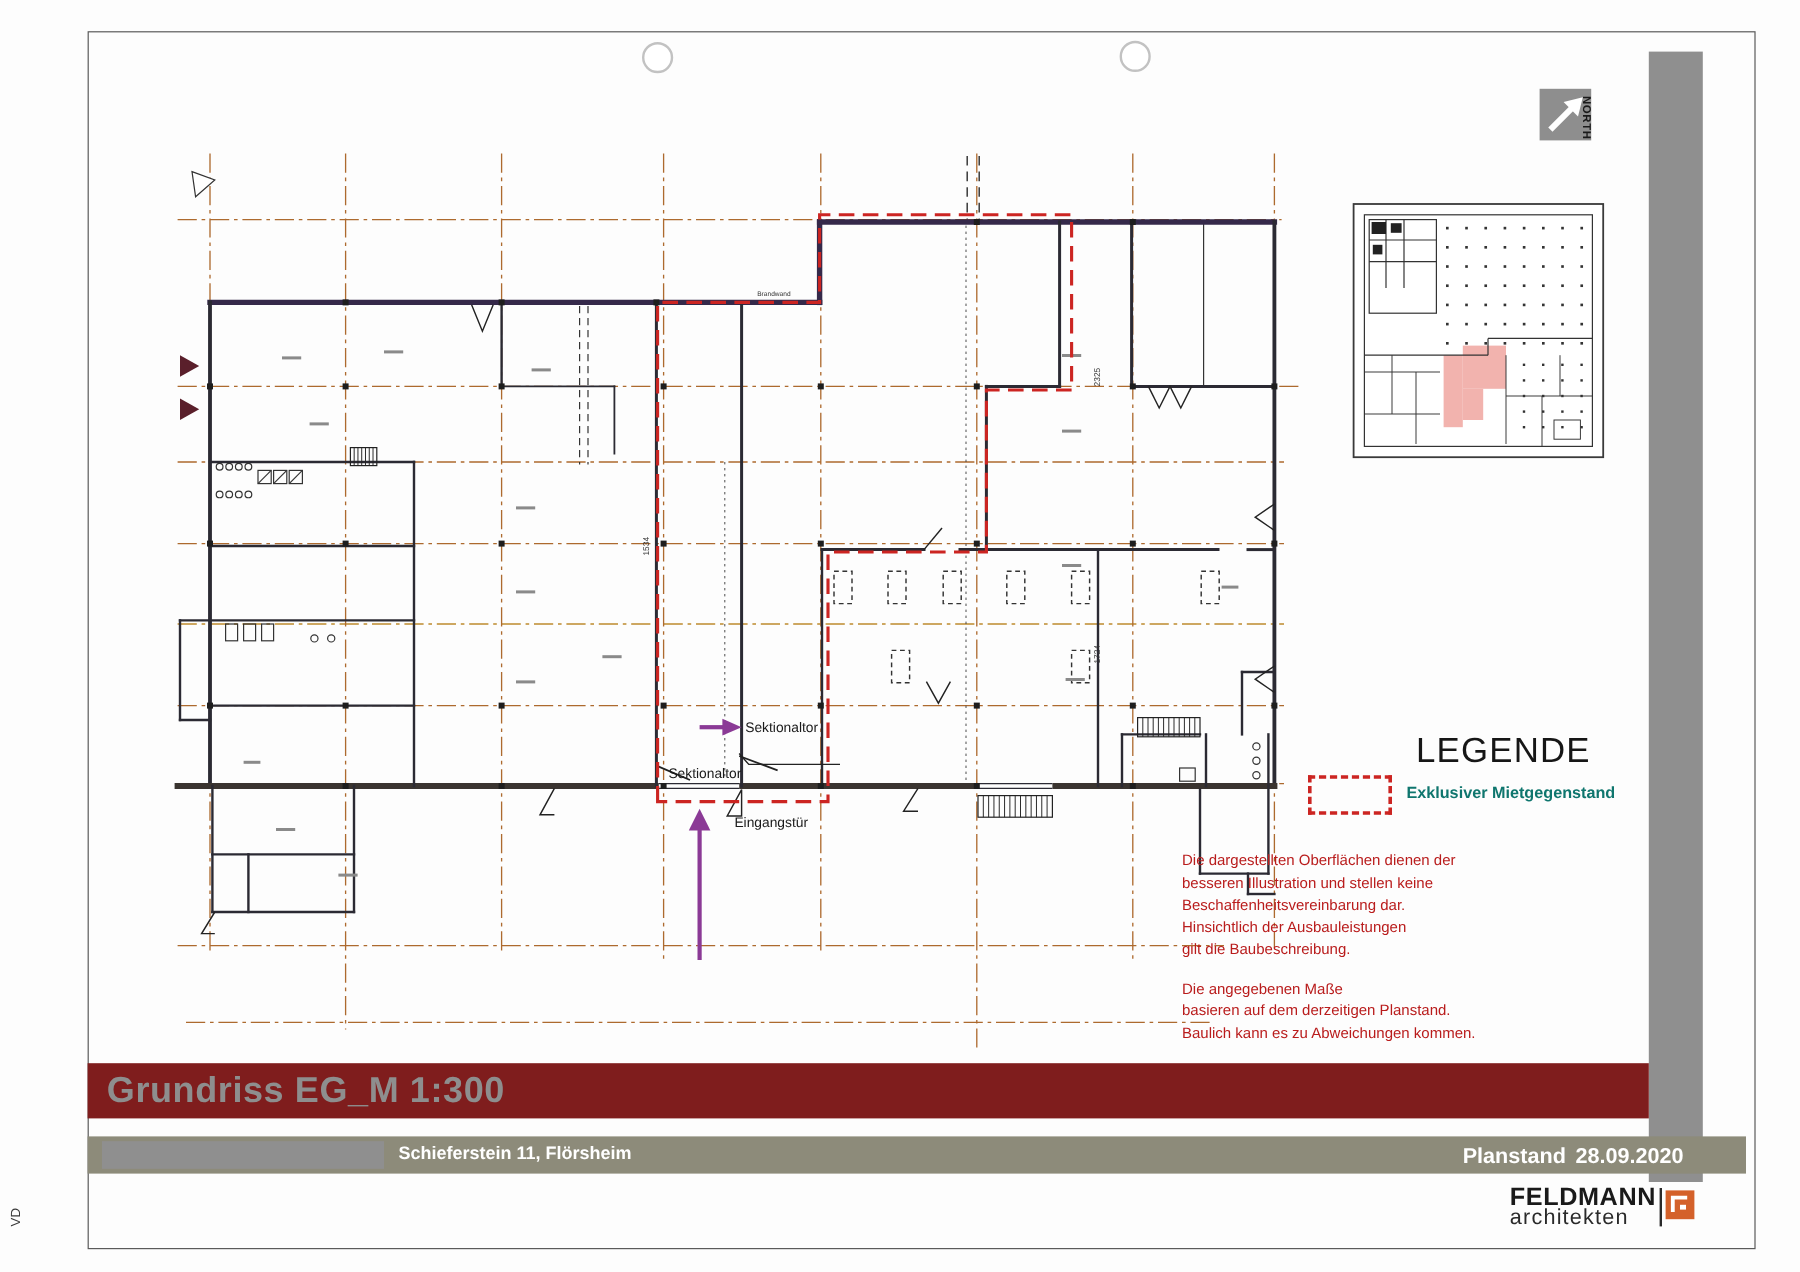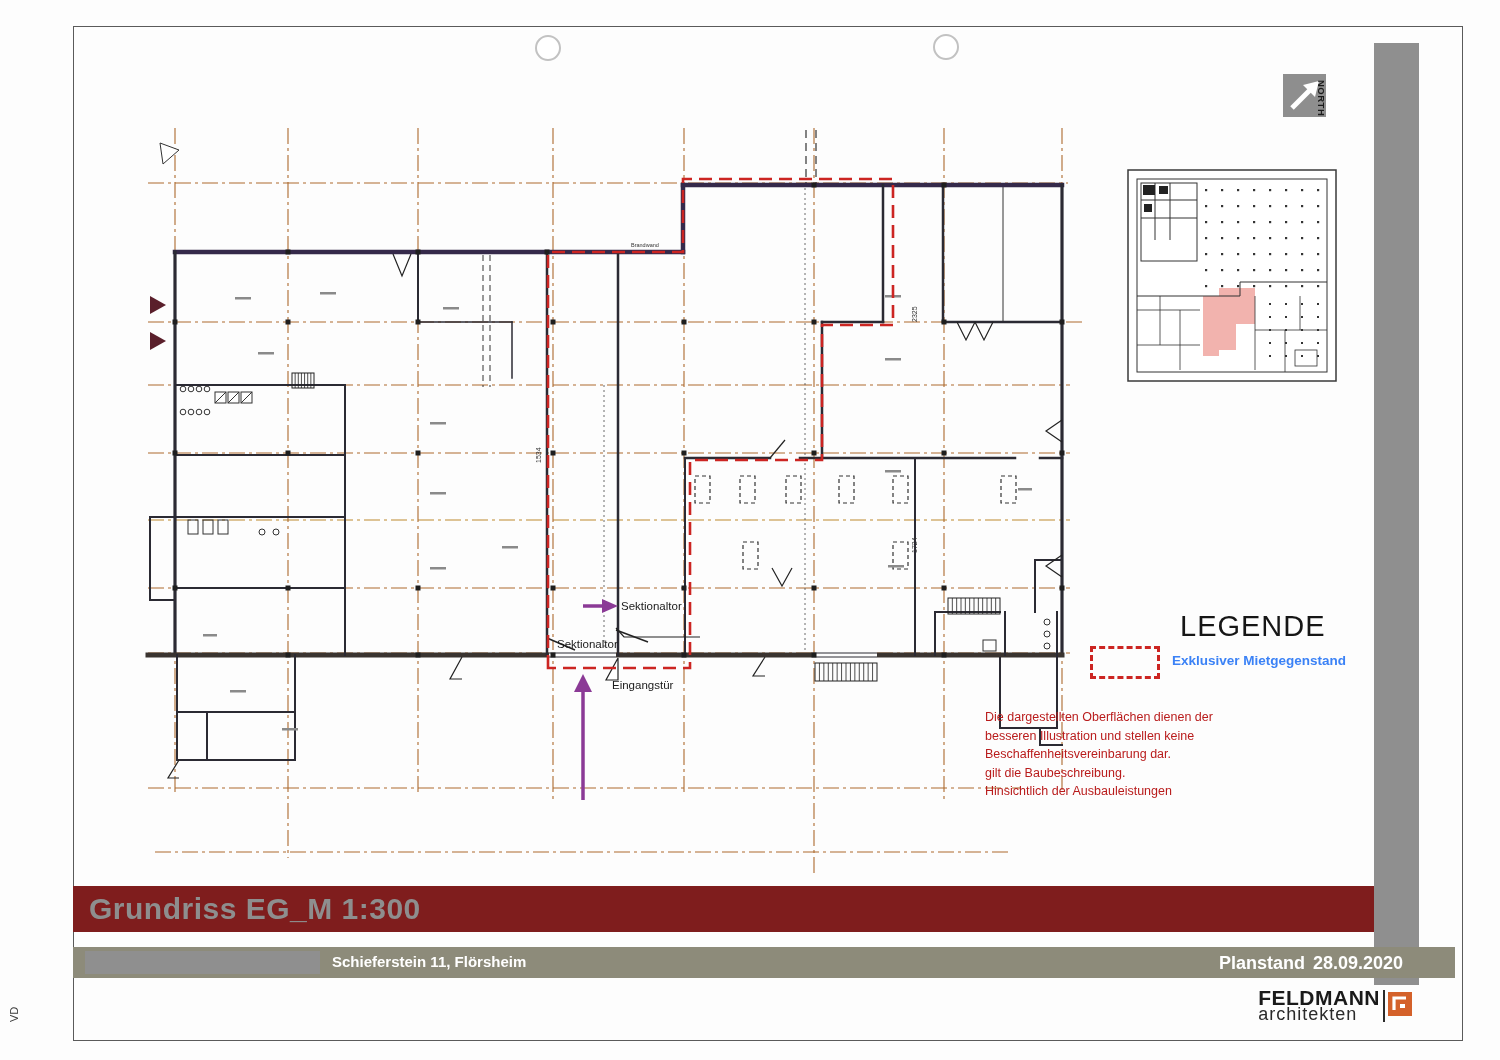--- a/index.html
+++ b/index.html
@@ -6,21 +6,21 @@
   #stage{position:relative;width:1500px;height:1060px;background:#fdfdfd;overflow:hidden;
          font-family:"Liberation Sans", sans-serif;}
   .abs{position:absolute;}
   #sheet-border{left:73px;top:26px;width:1388px;height:1013px;border:1px solid #5a5a5a;}
   .hole{width:22px;height:22px;border-radius:50%;background:#ffffff;border:2px solid #c2c2c2;}
   #scan-band{left:1374px;top:43px;width:45px;height:942px;background:#8f8f8f;}
   #plan-svg{left:0;top:0;}
   
   #legend-title{left:1180px;top:610px;font-size:29px;letter-spacing:1px;color:#161616;}
   #legend-swatch{left:1090px;top:646px;width:64px;height:27px;border:3px dashed #cc2522;}
-  #legend-item{left:1172px;top:653px;font-size:13.5px;font-weight:600;color:#3b82f6;}
+  #legend-item{left:1172px;top:653px;font-size:13.5px;font-weight:600;color:#0f766e;}
   
   #disclaimer{left:985px;top:708px;width:350px;text-align:left;color:#b91c1c;
               font-size:12.5px;line-height:18.5px;font-weight:500;}
   #disclaimer .p2{margin-top:14px;}
   
   #title-band{left:73px;top:886px;width:1301px;height:46px;background:#7f1d1d;}
   #drawing-title{left:16px;top:6px;font-size:30px;font-weight:bold;color:#8e8e8e;letter-spacing:0.5px;}
   
   #footer-band{left:73px;top:947px;width:1340px;height:31px;background:#8d8b7a;padding-left:42px;}
   #redacted-box{left:12px;top:4px;width:235px;height:23px;background:#8f8f8f;}
@@ -455,22 +455,27 @@
 
   <div id="legend-title" class="abs">LEGENDE</div>
   <div id="legend-swatch" class="abs"></div>
   <div id="legend-item" class="abs">Exklusiver Mietgegenstand</div>
 
   <div id="disclaimer" class="abs">
     <div class="p1">
       <div>Die dargestellten Oberflächen dienen der</div>
       <div>besseren Illustration und stellen keine</div>
       <div>Beschaffenheitsvereinbarung dar.</div>
+      <div>Hinsichtlich der Ausbauleistungen</div>
       <div>gilt die Baubeschreibung.</div>
-      <div>Hinsichtlich der Ausbauleistungen</div>
+    </div>
+    <div class="p2">
+      <div>Die angegebenen Maße</div>
+      <div>basieren auf dem derzeitigen Planstand.</div>
+      <div>Baulich kann es zu Abweichungen kommen.</div>
     </div>
   </div>
 
   <div id="title-band" class="abs">
     <div id="drawing-title" class="abs">Grundriss EG_M 1:300</div>
   </div>
 
   <div id="footer-band" class="abs">
     <div id="redacted-box" class="abs"></div>
     <div id="project-name" class="abs">Schieferstein 11, Flörsheim</div>

